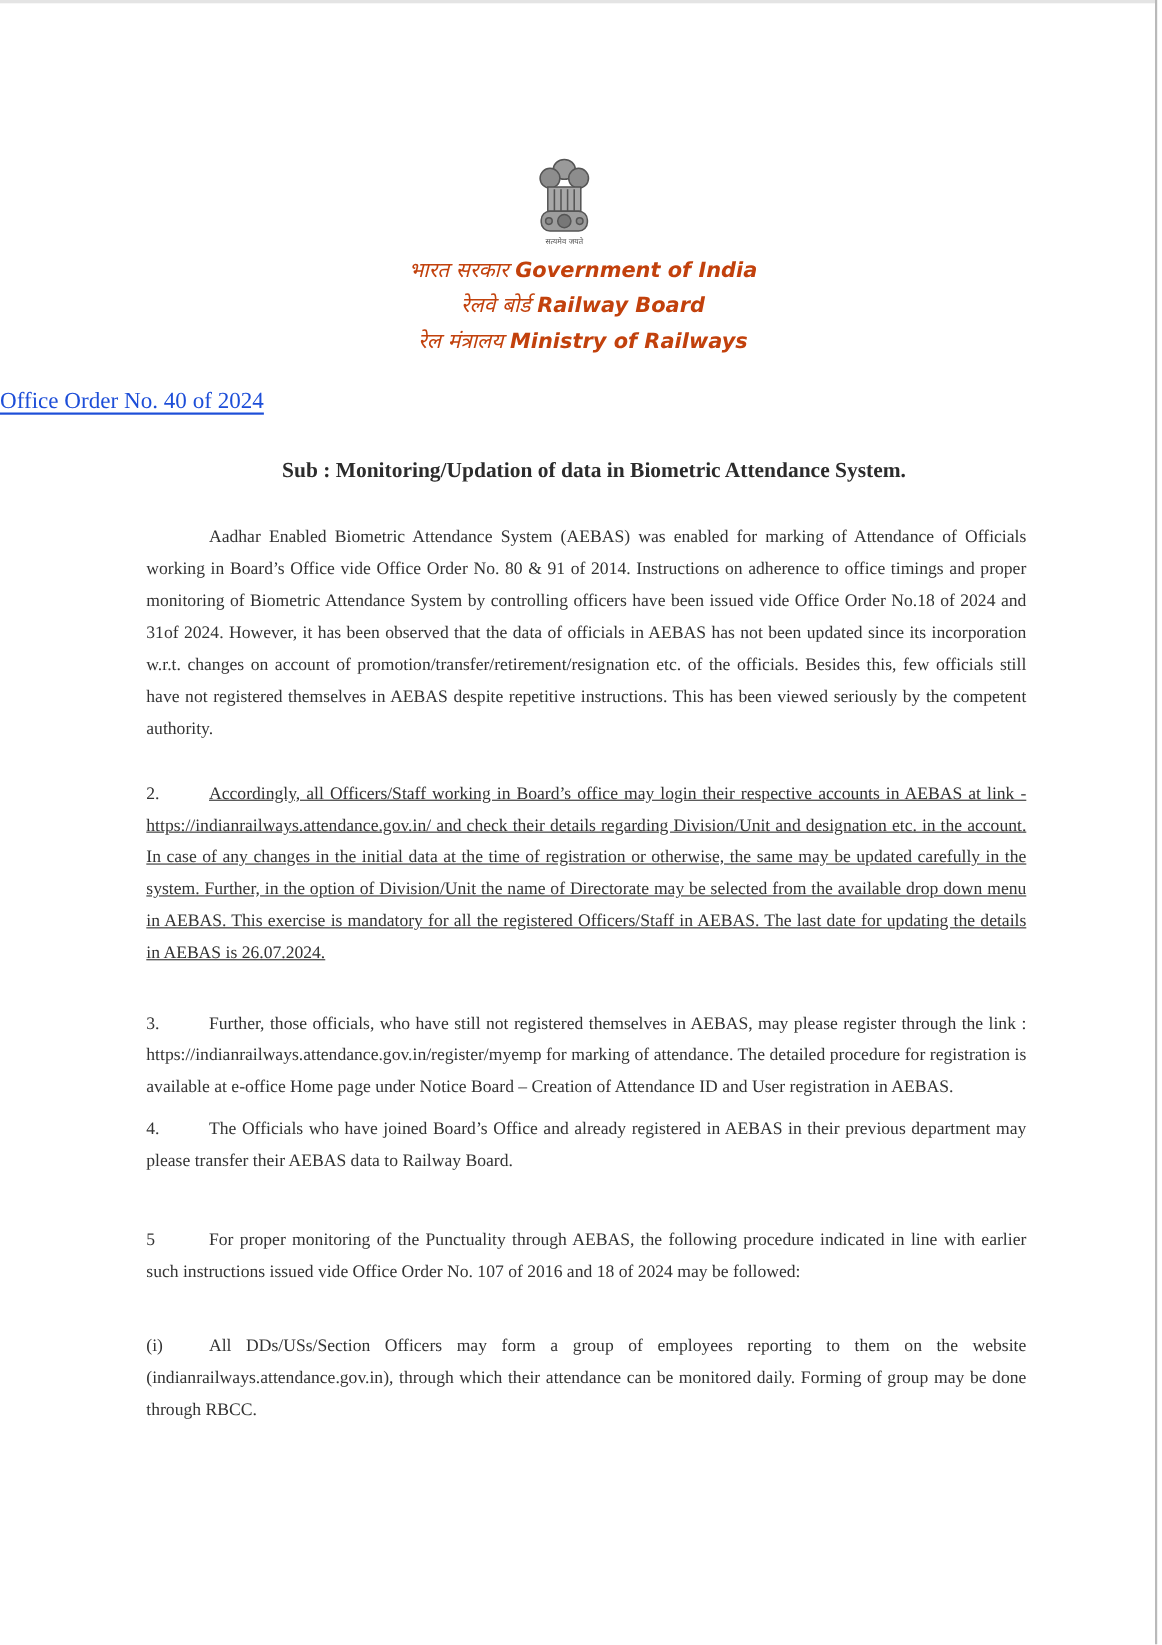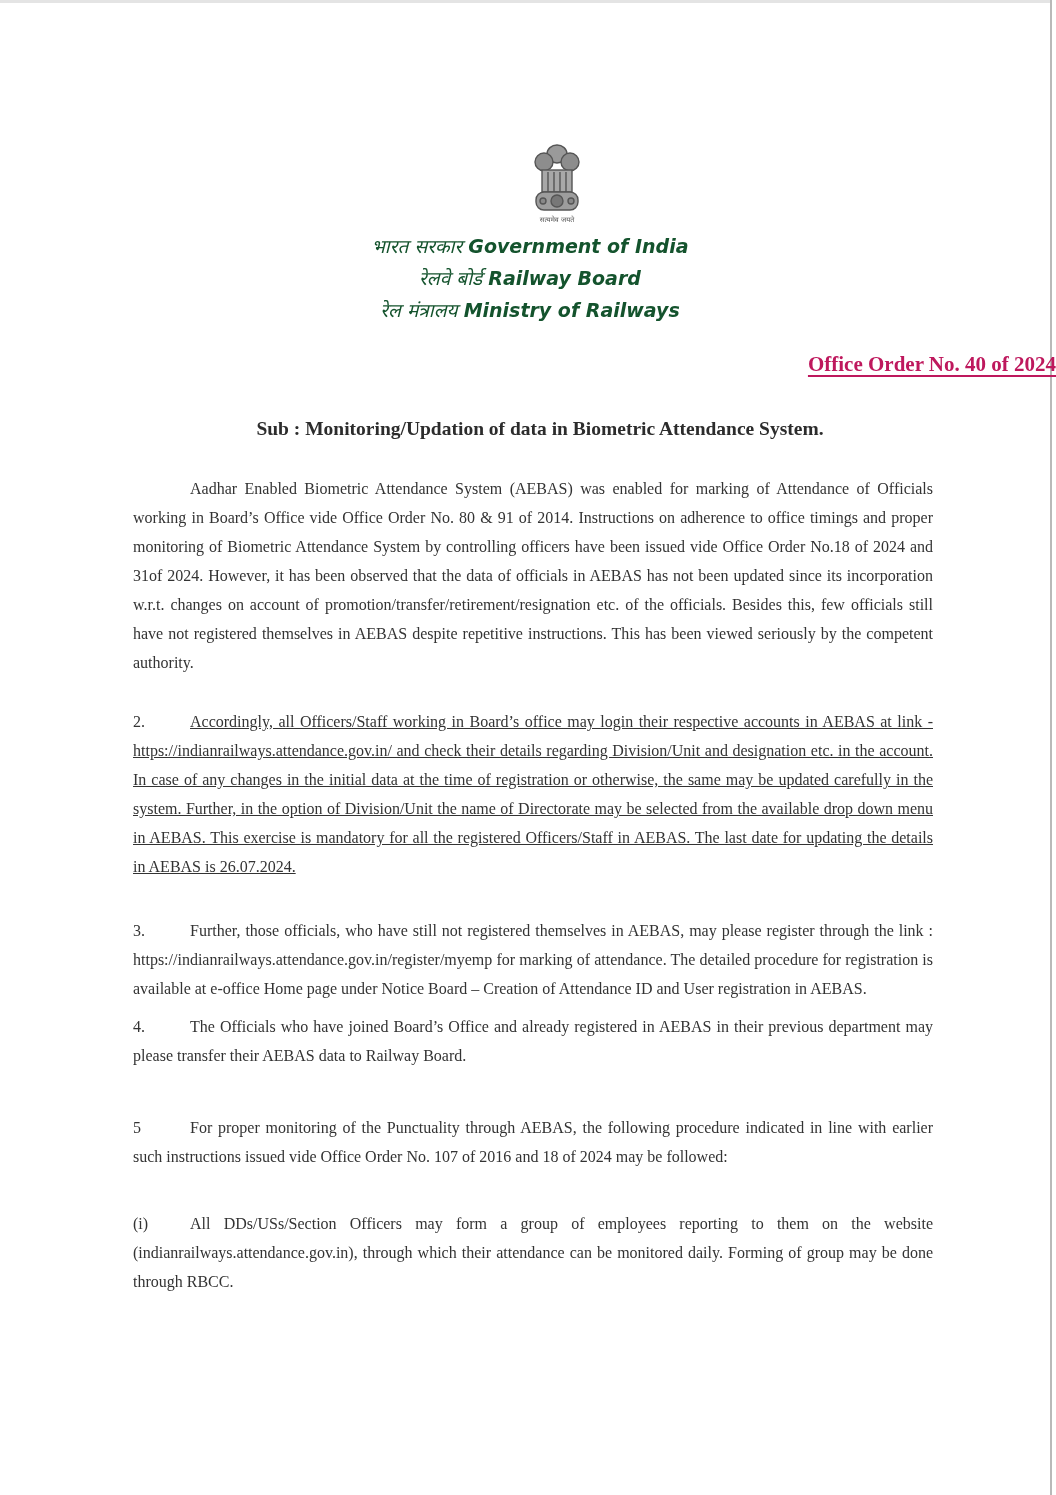--- a/index.html
+++ b/index.html
@@ -22,49 +22,49 @@
       background: #e4e4e4;
     }
     .page-edge-right {
       position: absolute;
       right: 4px; top: 0;
       width: 2px; height: 1495px;
       background: #b9b9b9;
     }
     .emblem {
       position: absolute;
-      left: 528px; top: 140px;
+      left: 484px; top: 140px;
       width: 58px; height: 90px;
     }
     .emblem svg { width: 58px; height: 90px; display: block; }
     .masthead {
       position: absolute;
       left: 340px; top: 230px;
       width: 380px;
       text-align: center;
       font-family: "DejaVu Sans", sans-serif;
       font-style: italic;
       font-weight: bold;
-      color: #14532d;
+      color: #c2410c;
       font-size: 19px;
       line-height: 32px;
     }
     .masthead .hi {
       font-weight: normal;
       margin-right: 6px;
     }
     .order-title {
       position: absolute;
       left: 0; top: 352px;
       width: 1056px;
-      text-align: right;
+      text-align: left;
       font-family: "Liberation Serif", serif;
-      font-weight: bold;
+      font-weight: normal;
       font-size: 21px;
-      color: #be185d;
+      color: #1d4ed8;
     }
     .order-title span {
       text-decoration: underline;
       text-underline-offset: 4px;
     }
     .subject {
       position: absolute;
       left: 0; top: 418px;
       width: 1080px;
       text-align: center;

